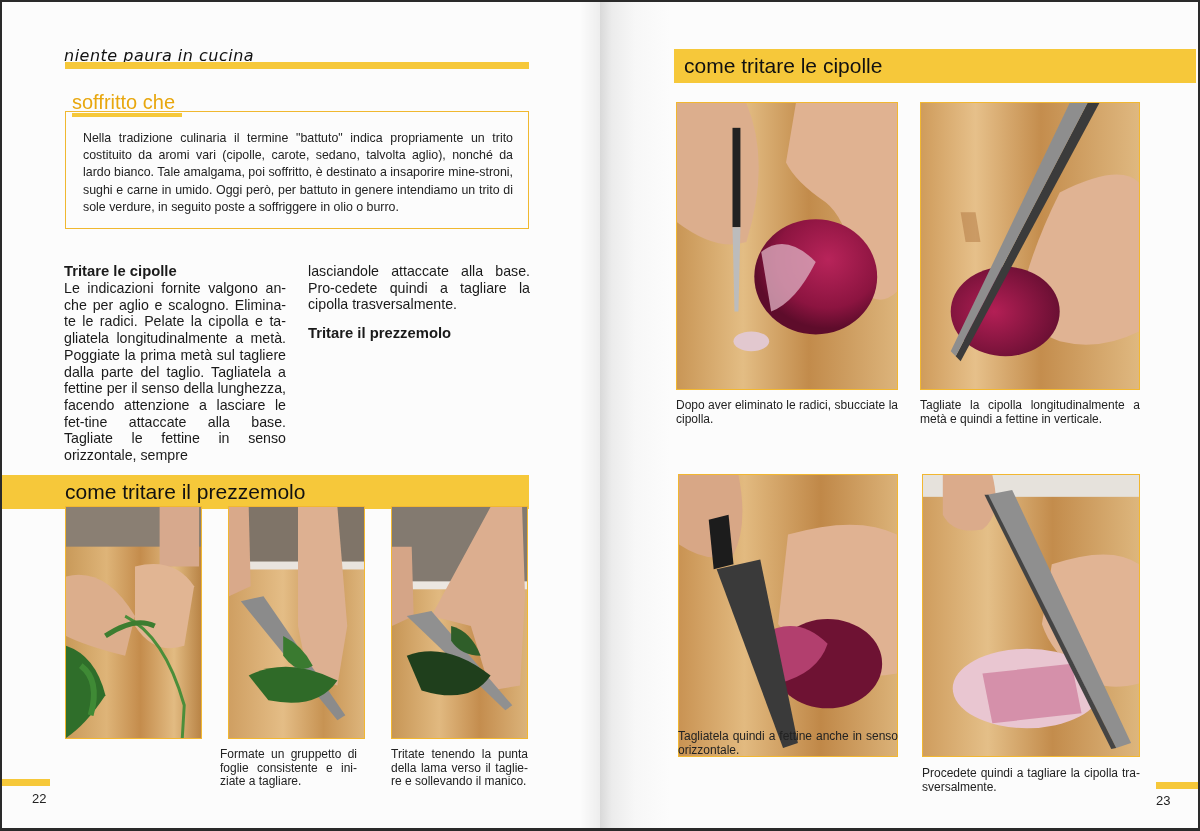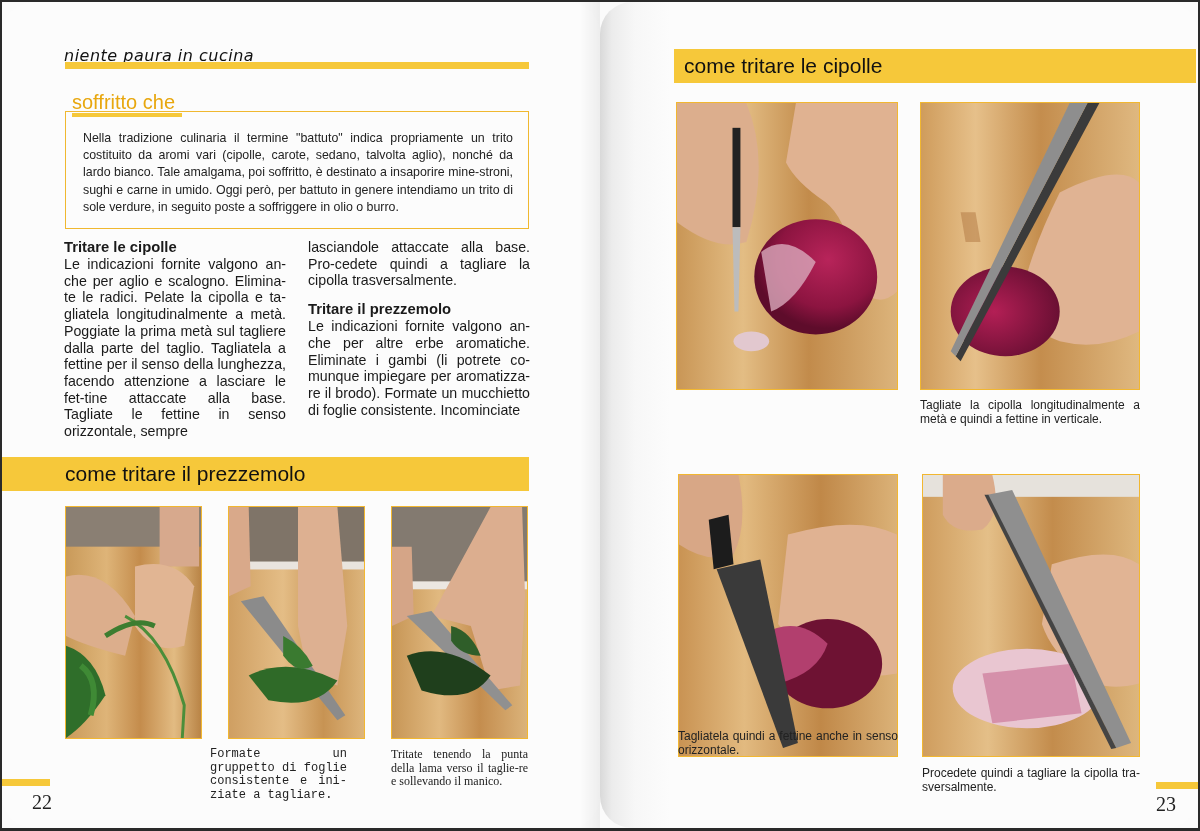--- a/index.html
+++ b/index.html
@@ -1,20 +1,20 @@
 <!DOCTYPE html>
 <html><head>
 <meta charset="utf-8">
 <style>
   * { box-sizing: border-box; margin: 0; padding: 0; }
   html, body { width: 1200px; height: 831px; overflow: hidden; background: #2a2a2a; }
   body { font-family: "DejaVu Sans", sans-serif; color: #1a1a1a; position: relative; }
 
   .spread { position: absolute; left: 2px; top: 2px; width: 1196px; height: 826px; background: #fbfbfb; }
-  .page { position: absolute; top: 0; height: 826px; background: #fcfcfc; border-radius: 32px; }
+  .page { position: absolute; top: 0; height: 826px; background: #fcfcfc; }
   .page.left { left: 0; width: 598px; }
   .page.right { left: 598px; width: 598px;
     background: linear-gradient(90deg, #d9d9d9 0px, #ececec 12px, #f7f7f7 35px, #fcfcfc 70px); }
   .page.left::after { content: ""; position: absolute; right: 0; top: 0; width: 20px; height: 100%;
     background: linear-gradient(90deg, rgba(0,0,0,0) 0, rgba(0,0,0,0.06) 100%); }
 
   .yellow { background: #f6c83a; }
 
   
   .running-head { position: absolute; left: 62px; top: 44px; font-family: "DejaVu Sans", sans-serif;
@@ -22,43 +22,43 @@
   .running-bar { position: absolute; left: 63px; top: 60px; width: 464px; height: 7px; }
 
   
   .note-title { position: absolute; left: 70px; top: 89px; font-size: 20px; color: #e8a70e; font-family: "Liberation Sans", sans-serif; }
   .note-underline { position: absolute; left: 70px; top: 111px; width: 110px; height: 4px; }
   .note-box { position: absolute; left: 63px; top: 109px; width: 464px; height: 118px; border: 1px solid #f0b830; }
   .note-text { position: absolute; left: 81px; top: 128px; width: 430px; font-size: 12.4px; line-height: 17.2px;
     color: #222; text-align: justify; font-family: "Liberation Sans", sans-serif; }
 
   
-  .col { position: absolute; top: 237px; width: 222px; font-family: "Liberation Sans", sans-serif;
+  .col { position: absolute; top: 261px; width: 222px; font-family: "Liberation Sans", sans-serif;
     font-size: 14.2px; line-height: 16.7px; color: #1a1a1a; text-align: justify; }
   .col.c1 { left: 62px; }
   .col.c2 { left: 306px; }
   .col h3 { font-size: 14.8px; font-weight: bold; line-height: 17px; text-align: left; }
   .col p { margin-bottom: 0; }
   .col .gap { height: 12px; }
 
   
   .banner { position: absolute; height: 34px; }
   .banner-text { position: absolute; font-family: "Liberation Sans", sans-serif; font-size: 21px; color: #111; }
-  .banner.left-b { left: 0; top: 455px; width: 527px; text-align: center; }
+  .banner.left-b { left: 0; top: 473px; width: 527px; text-align: center; }
   .banner.left-b .banner-text { left: 63px; top: 5px; }
   .banner.right-b { left: 74px; top: 47px; width: 522px; }
   .banner.right-b .banner-text { left: 10px; top: 5px; }
 
   
   .photo { position: absolute; border: 1.5px solid #f2b730; overflow: hidden; }
   .photo svg { display: block; width: 100%; height: 100%; }
   .caption { position: absolute; font-family: "Liberation Sans", sans-serif; font-size: 12px; line-height: 13.5px;
     color: #222; text-align: justify; }
 
-  .pagenum { position: absolute; font-family: Liberation Serif, serif; font-size: 20px; color: #222; }
+  .pagenum { position: absolute; font-family: Liberation Sans, sans-serif; font-size: 13px; color: #222; }
   .pagebar { position: absolute; height: 7px; }
 </style>
 </head>
 <body>
 
 <div class="spread">
 
   <div class="page left">
     <div class="running-head">niente paura in cucina</div>
     <div class="running-bar yellow"></div>
@@ -69,21 +69,20 @@
     <div class="note-text">Nella tradizione culinaria il termine "battuto" indica propriamente un trito costituito da aromi vari (cipolle, carote, sedano, talvolta aglio), nonché da lardo bianco. Tale amalgama, poi soffritto, è destinato a insaporire mine-stroni, sughi e carne in umido. Oggi però, per battuto in genere intendiamo un trito di sole verdure, in seguito poste a soffriggere in olio o burro.</div>
 
     <div class="col c1">
       <h3>Tritare le cipolle</h3>
       <p>Le indicazioni fornite valgono an-che per aglio e scalogno. Elimina-te le radici. Pelate la cipolla e ta-gliatela longitudinalmente a metà. Poggiate la prima metà sul tagliere dalla parte del taglio. Tagliatela a fettine per il senso della lunghezza, facendo attenzione a lasciare le fet-tine attaccate alla base. Tagliate le fettine in senso orizzontale, sempre</p>
     </div>
     <div class="col c2">
       <p>lasciandole attaccate alla base. Pro-cedete quindi a tagliare la cipolla trasversalmente.</p>
       <div class="gap"></div>
       <h3>Tritare il prezzemolo</h3>
-      <p>Le indicazioni fornite valgono an-che per altre erbe aromatiche. Eliminate i gambi (li potrete co-munque impiegare per aromatizza-re il brodo). Formate un mucchietto di foglie consistente. Incominciate</p>
     </div>
 
     <div class="banner left-b yellow">
       <div class="banner-text">come tritare il prezzemolo</div>
     </div>
 
     <div class="photo" style="left:63px;top:504px;width:137px;height:233px;">
       <svg viewBox="0 0 137 233" preserveAspectRatio="none">
         <defs>
           <linearGradient id="wood1" x1="0" x2="1">
@@ -139,22 +138,22 @@
         <rect width="137" height="80" fill="#837a70"></rect>
         <rect y="75" width="137" height="8" fill="#ece7e1"></rect>
         <path d="M0 40 L20 40 L22 110 L0 120 Z" fill="#d5a587"></path>
         <path d="M100 0 L132 0 L135 90 L130 180 L100 185 L80 120 L40 110 Z" fill="#dcae8f"></path>
         <path d="M15 110 L40 105 L122 200 L115 205 Z" fill="#909090"></path>
         <path d="M15 150 Q55 135 100 170 Q80 200 30 185 Z" fill="#1f3f1c"></path>
         <path d="M60 120 Q80 125 90 150 Q70 150 60 135 Z" fill="#2f5e29"></path>
       </svg>
     </div>
 
-    <div class="caption" style="left:208px;top:746px;width:137px;font-family:Liberation Mono, monospace;">Formate un gruppetto di foglie consistente e ini-ziate a tagliare.</div>
-    <div class="caption" style="left:389px;top:746px;width:137px;font-family:Liberation Serif, serif;">Tritate tenendo la punta della lama verso il taglie-re e sollevando il manico.</div>
+    <div class="caption" style="left:218px;top:746px;width:137px;">Formate un gruppetto di foglie consistente e ini-ziate a tagliare.</div>
+    <div class="caption" style="left:389px;top:746px;width:137px;">Tritate tenendo la punta della lama verso il taglie-re e sollevando il manico.</div>
 
     <div class="pagebar yellow" style="left:0;top:777px;width:48px;"></div>
     <div class="pagenum" style="left:30px;top:789px;">22</div>
   </div>
 
   <div class="page right">
     <div class="banner right-b yellow">
       <div class="banner-text">come tritare le cipolle</div>
     </div>
 
@@ -238,20 +237,21 @@
         <rect width="218" height="22" fill="#e6e2dc"></rect>
         <path d="M20 0 L70 0 Q80 40 60 55 Q30 60 20 40 Z" fill="#dbab8b"></path>
         <path d="M130 90 Q190 70 218 90 L218 210 Q180 220 160 200 Q130 180 120 150 Z" fill="#e1b494"></path>
         <ellipse cx="105" cy="215" rx="75" ry="40" fill="#e9c6d1"></ellipse>
         <path d="M60 200 L150 190 L160 240 L70 250 Z" fill="#c86c8f" opacity="0.6"></path>
         <path d="M65 20 L90 15 L210 270 L195 275 Z" fill="#8f8f8f"></path>
         <path d="M62 20 L66 20 L195 275 L190 276 Z" fill="#444"></path>
       </svg>
     </div>
 
+    <div class="caption" style="left:76px;top:397px;width:222px;">Dopo aver eliminato le radici, sbucciate la cipolla.</div>
     <div class="caption" style="left:320px;top:397px;width:220px;">Tagliate la cipolla longitudinalmente a metà e quindi a fettine in verticale.</div>
     <div class="caption" style="left:78px;top:728px;width:220px;">Tagliatela quindi a fettine anche in senso orizzontale.</div>
     <div class="caption" style="left:322px;top:765px;width:218px;">Procedete quindi a tagliare la cipolla tra-sversalmente.</div>
 
     <div class="pagebar yellow" style="left:556px;top:780px;width:42px;"></div>
     <div class="pagenum" style="left:556px;top:791px;">23</div>
   </div>
 </div>
 
 </body></html>

